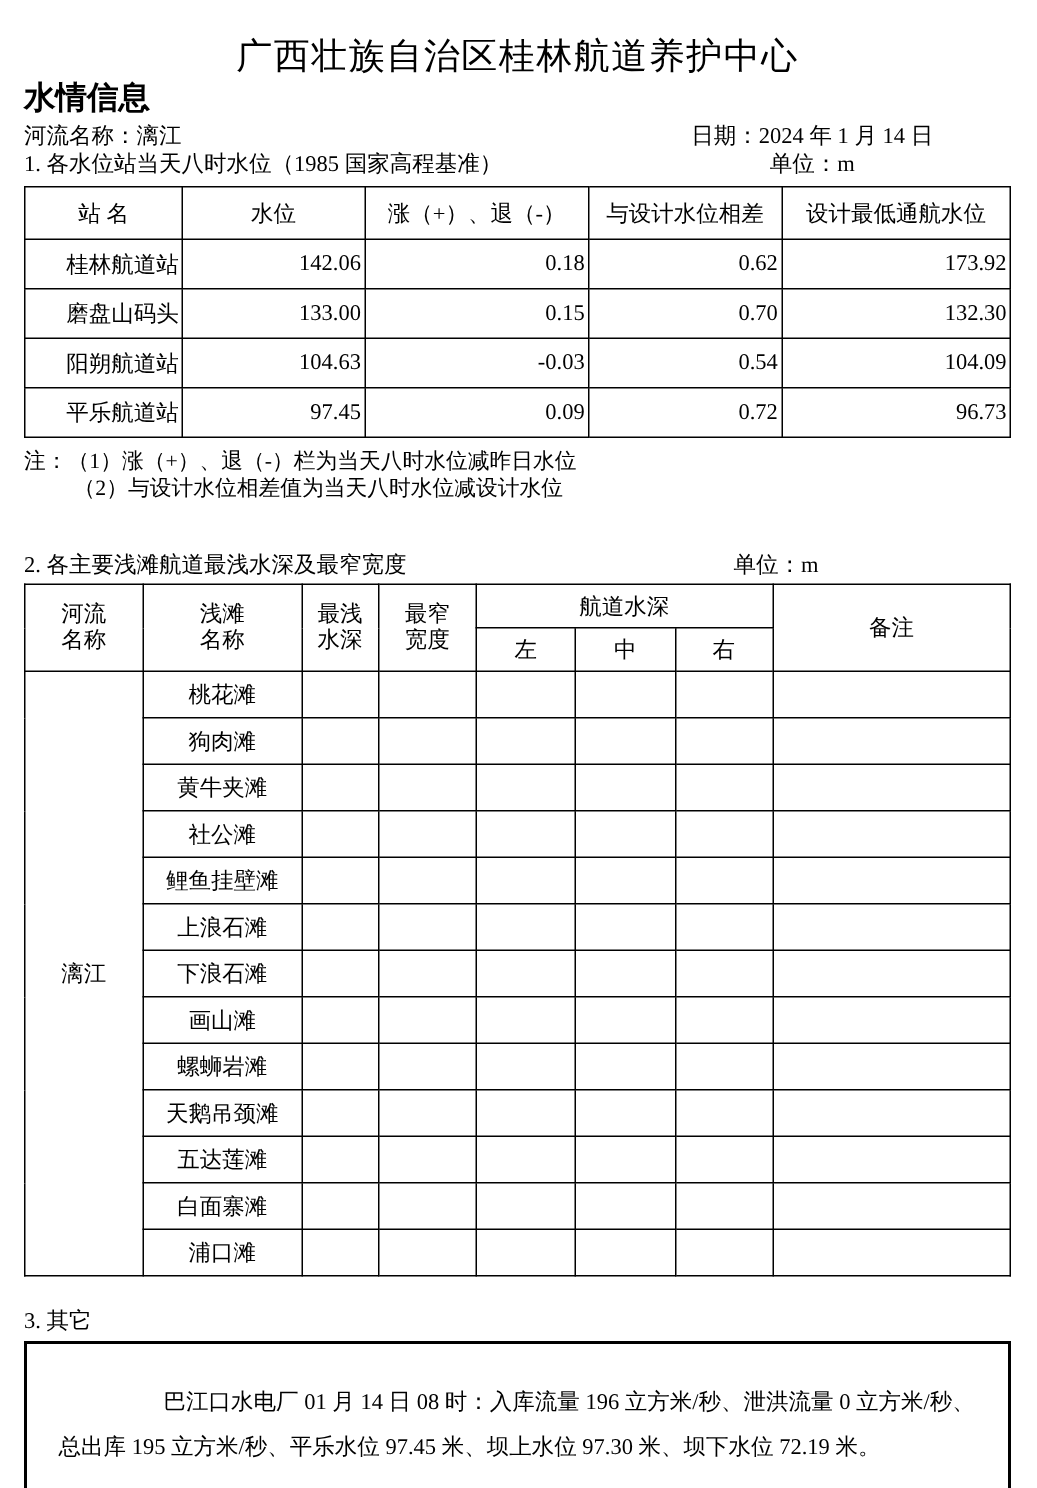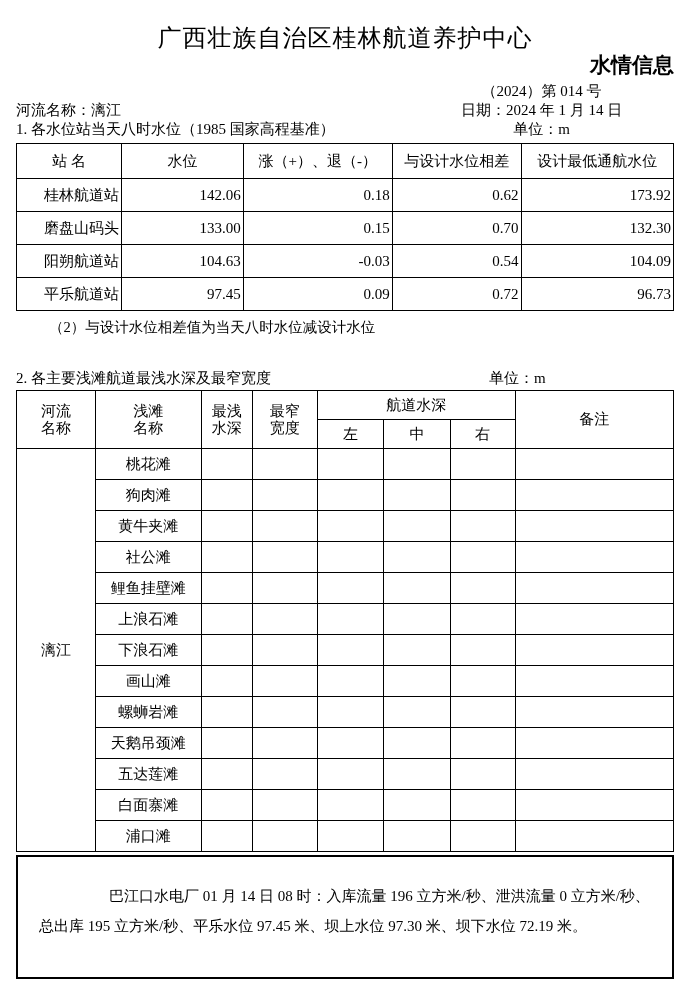--- a/index.html
+++ b/index.html
@@ -1,20 +1,20 @@
 <!DOCTYPE html>
 <html><head>
 <meta charset="utf-8">
 <style>
   html,body { margin:0; padding:0; background:#fff; }
   body { width:691px; font-family:"Liberation Serif","DejaVu Serif",serif; color:#000; }
   .page { width:691px; min-height:992px; box-sizing:border-box; padding:27px 17px 16px 16px; }
 
   .org-title { text-align:center; font-size:24px; line-height:22px; letter-spacing:1px; }
-  .doc-title { text-align:right; font-size:21px; line-height:26px; font-weight:bold; margin-top:3px; }
+  .doc-title { text-align:left; font-size:21px; line-height:26px; font-weight:bold; margin-top:3px; }
 
   .meta { margin-top:4px; font-size:15px; }
   .meta-row { display:flex; line-height:19px; }
   .meta-left { flex:1; }
   .meta-right { width:265px; text-align:center; }
 
   table { border-collapse:collapse; width:100%; table-layout:fixed; }
   th, td { border:1px solid #000; text-align:center; font-size:15px; font-weight:normal; padding:0 2px; overflow:hidden; }
 
   .t1 { margin-top:4px; }
@@ -39,24 +39,20 @@
 </style>
 </head>
 <body>
 
 <div class="page">
 
   <div class="org-title">广西壮族自治区桂林航道养护中心</div>
   <div class="doc-title">水情信息</div>
 
   <div class="meta">
-    <div class="meta-row">
-      <div class="meta-left"></div>
-      <div class="meta-right">（2024）第 014 号</div>
-    </div>
     <div class="meta-row">
       <div class="meta-left">河流名称：漓江</div>
       <div class="meta-right">日期：2024 年 1 月 14 日</div>
     </div>
     <div class="meta-row">
       <div class="meta-left">1. 各水位站当天八时水位（1985 国家高程基准）</div>
       <div class="meta-right">单位：m</div>
     </div>
   </div>
 
@@ -101,20 +97,21 @@
       <td>平乐航道站</td>
       <td>97.45</td>
       <td>0.09</td>
       <td>0.72</td>
       <td>96.73</td>
     </tr>
   </tbody>
     </table>
 
   <div class="notes">
+    <div>注：（1）涨（+）、退（-）栏为当天八时水位减昨日水位</div>
     <div class="note2">（2）与设计水位相差值为当天八时水位减设计水位</div>
   </div>
 
   <div class="sec2-head">
     <div class="sec2-title">2. 各主要浅滩航道最浅水深及最窄宽度</div>
     <div class="sec2-unit">单位：m</div>
   </div>
 
   <table class="t2">
     <colgroup>
@@ -259,17 +256,18 @@
       <td></td>
           <td></td>
           <td></td>
           <td></td>
           <td></td>
           <td></td>
     </tr>
   </tbody>
     </table>
 
+  <div class="sec3-title">3. 其它</div>
   <div class="sec3-box">
     <p class="sec3-text">巴江口水电厂 01 月 14 日 08 时：入库流量 196 立方米/秒、泄洪流量 0 立方米/秒、总出库 195 立方米/秒、平乐水位 97.45 米、坝上水位 97.30 米、坝下水位 72.19 米。</p>
   </div>
 
 </div>
 
 </body></html>

